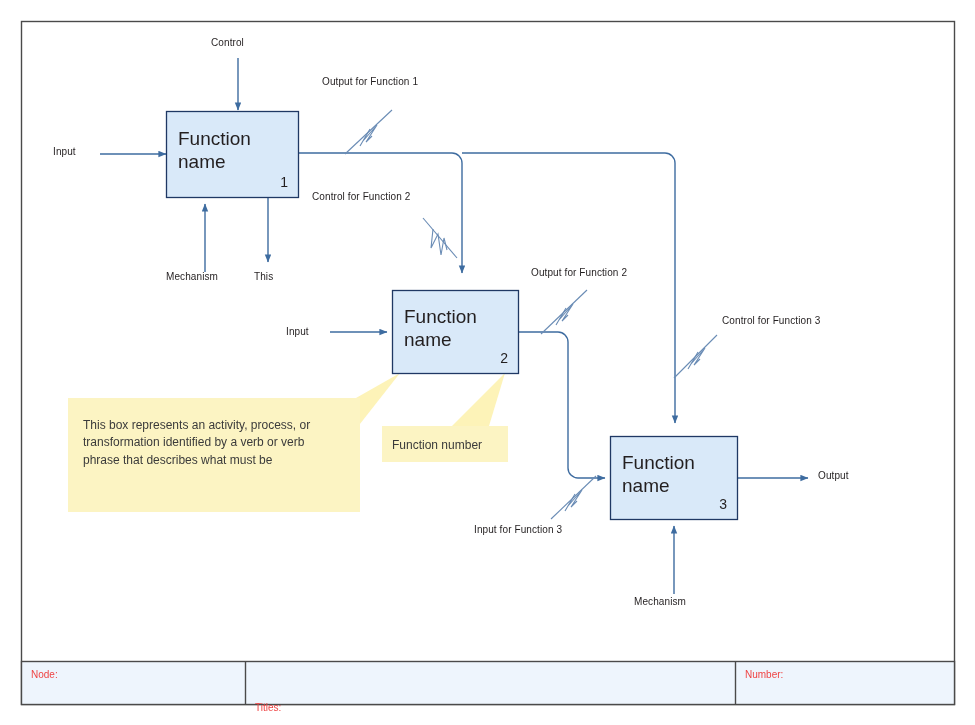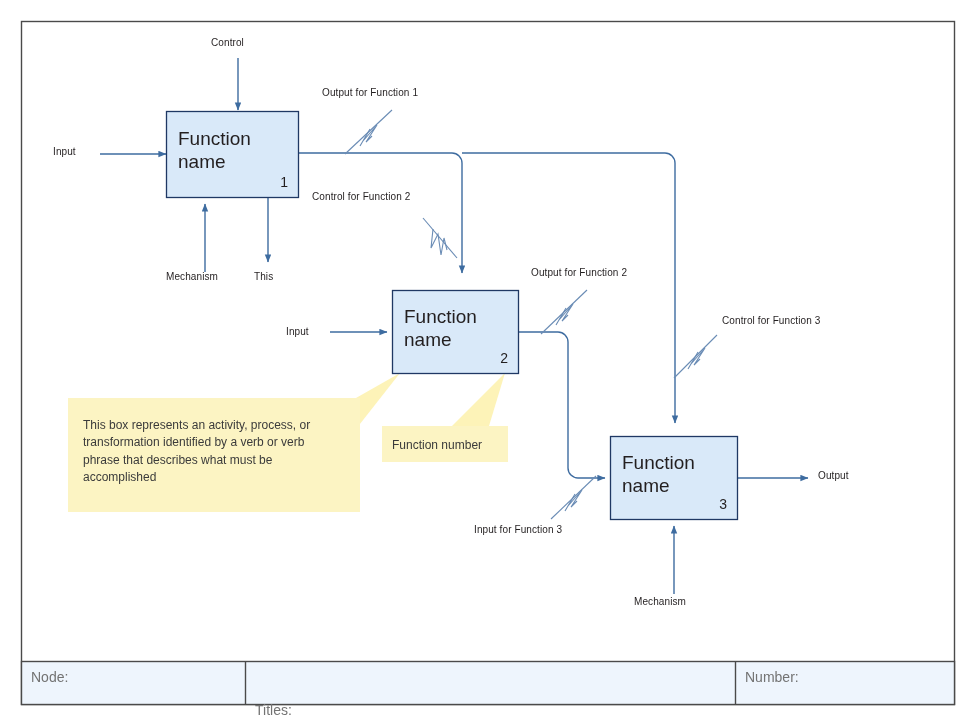--- a/index.html
+++ b/index.html
@@ -53,23 +53,23 @@
   }
   .note-text {
     position: absolute;
     color: #3b3b3b;
     font-family: "Liberation Sans", sans-serif;
     font-size: 12px;
     line-height: 1.45;
   }
   .footer-lbl {
     position: absolute;
-    color: #737373;
+    color: #ef4444;
     font-family: "Liberation Sans", sans-serif;
-    font-size: 14px;
+    font-size: 10px;
     white-space: nowrap;
   }
 </style>
 </head>
 <body>
 
 <div id="canvas">
 
   <svg class="diagram-svg" viewBox="0 0 975 725" xmlns="http://www.w3.org/2000/svg">
     <defs>
@@ -155,36 +155,35 @@
 
   <div class="box-title" style="left:622px; top:451px;">Function
 name</div>
   <div class="box-num" style="left:687px; top:496px; width:40px;">3</div>
 
   <div class="lbl" style="left:53px; top:146px;">Input</div>
   <div class="lbl" style="left:211px; top:37px;">Control</div>
   <div class="lbl" style="left:166px; top:271px;">Mechanism</div>
   <div class="lbl" style="left:254px; top:271px;">This</div>
 
-  <div class="lbl" style="left:322px; top:87px;text-align:right;">Output for Function 1</div>
+  <div class="lbl" style="left:322px; top:76px;text-align:right;">Output for Function 1</div>
   <div class="lbl" style="left:312px; top:191px;">Control for Function 2</div>
 
   <div class="lbl" style="left:286px; top:326px;">Input</div>
   <div class="lbl" style="left:531px; top:267px;">Output for Function 2</div>
 
   <div class="lbl" style="left:722px; top:315px;">Control for Function 3</div>
   <div class="lbl" style="left:474px; top:524px;text-align:right;">Input for Function 3</div>
   <div class="lbl" style="left:634px; top:596px;">Mechanism</div>
   <div class="lbl" style="left:818px; top:470px;">Output</div>
 
   <div class="note-text" style="left:83px; top:417px; width:268px;">
     <div>This box represents an activity, process, or</div>
     <div>transformation identified by a verb or verb</div>
     <div>phrase that describes what must be</div>
-    <div>accomplished</div>
   </div>
 
   <div class="note-text" style="left:392px; top:437px;">Function number</div>
 
   <div class="footer-lbl" style="left:31px; top:669px;">Node:</div>
   <div class="footer-lbl" style="left:255px; top:702px;">Titles:</div>
   <div class="footer-lbl" style="left:745px; top:669px;">Number:</div>
 
 </div>
 

